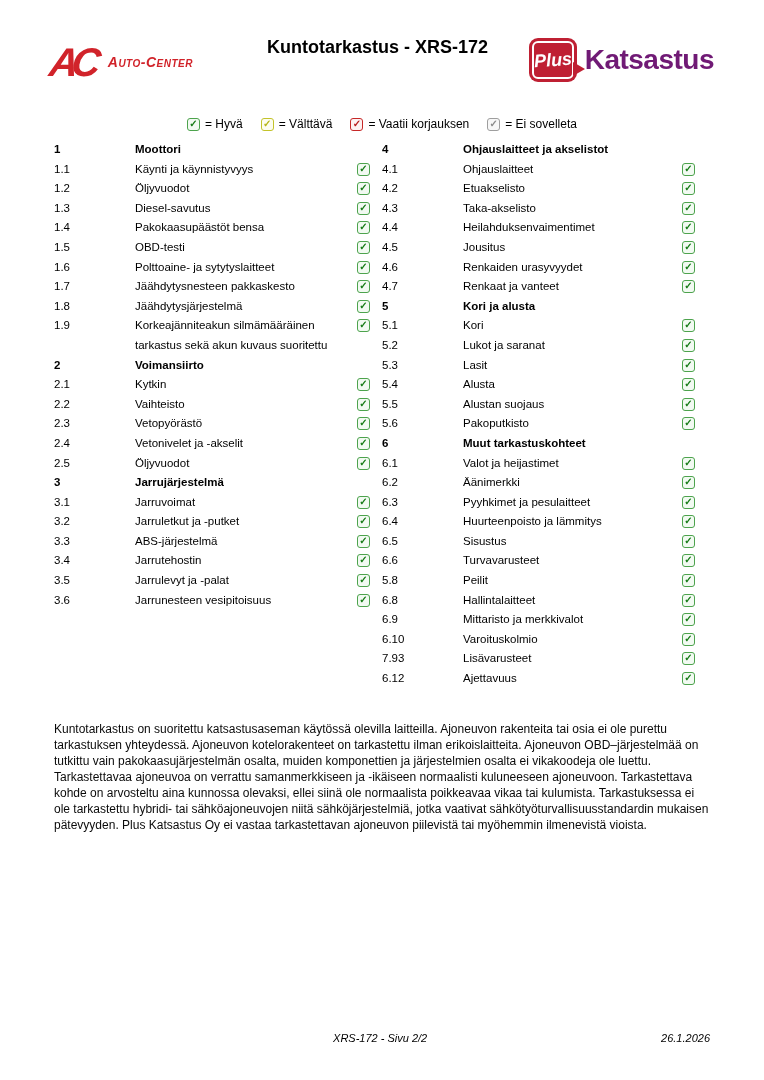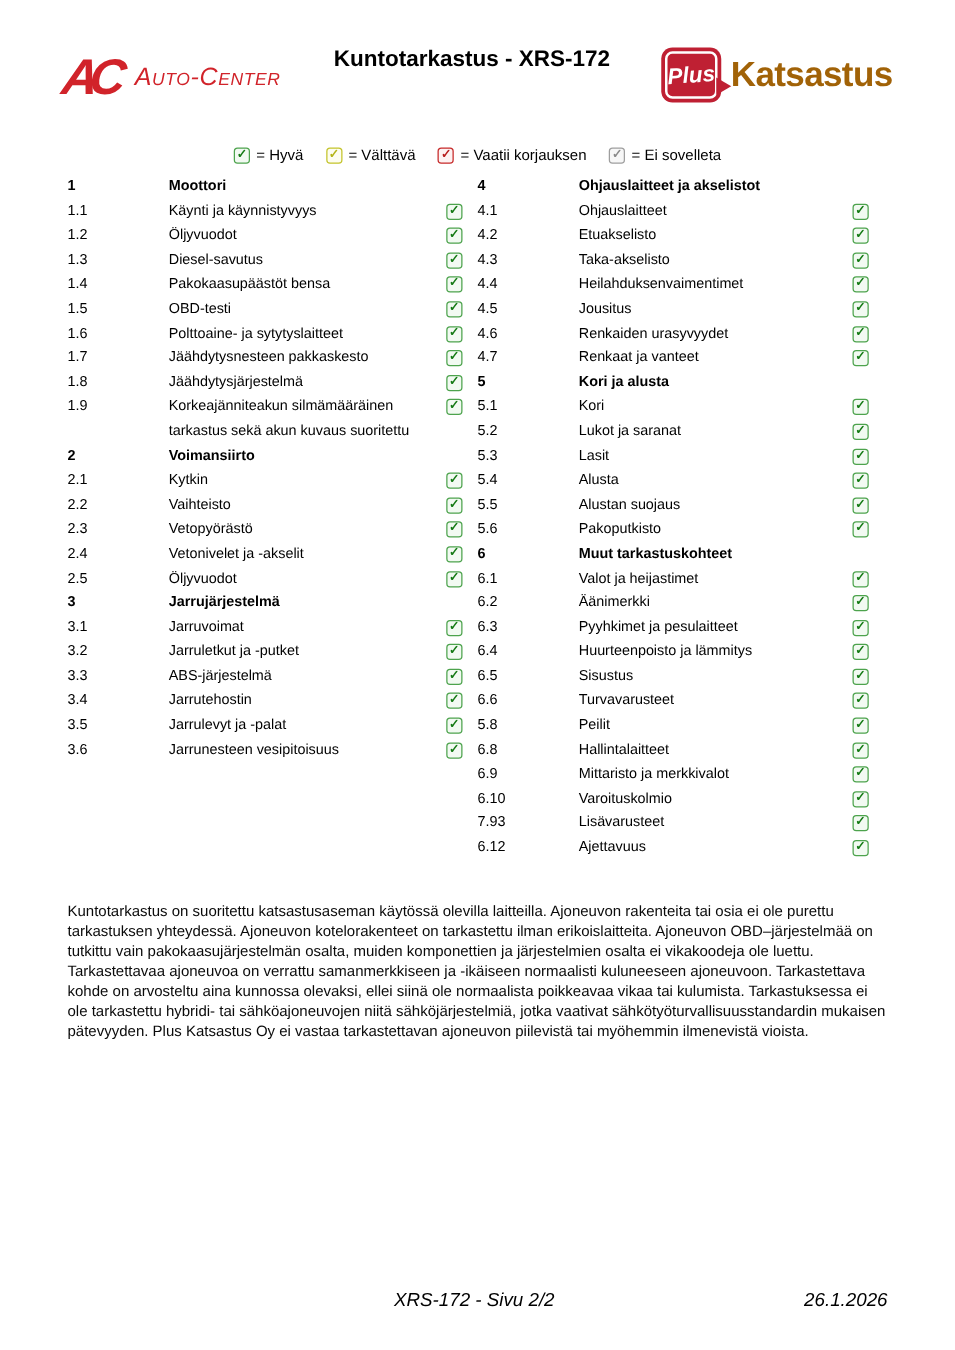--- a/index.html
+++ b/index.html
@@ -11,22 +11,22 @@
   }
 
   
   .header { position:relative; height:104px; padding:38px 54px 0 54px; }
   .logo-ac { position:absolute; left:50px; top:42px; display:flex; align-items:center; color:#d1232a; }
   .ac-mark {
     font-style:italic; font-weight:bold; font-size:40px; line-height:40px;
     letter-spacing:-7px; transform:skewX(-8deg); padding-right:10px;
   }
   .ac-text {
-    font-style:italic; font-weight:normal; font-variant:small-caps;
-    font-size:20px; letter-spacing:0.5px; margin-left:4px; margin-top:0;
+    font-style:italic; font-weight:bold; font-variant:small-caps;
+    font-size:14px; letter-spacing:0.5px; margin-left:4px; margin-top:0;
   }
   .title {
     position:absolute; left:50%; top:37px; transform:translateX(-52%);
     font-size:18px; font-weight:bold; white-space:nowrap;
   }
   .logo-plus { position:absolute; right:50px; top:38px; display:flex; align-items:center; }
   .plus-badge {
     position:relative; width:48px; height:44px; background:#bf2033;
     border-radius:9px; display:flex; align-items:center; justify-content:center;
   }
@@ -36,21 +36,21 @@
   .plus-badge-text {
     position:relative; color:#fff; font-style:italic; font-weight:bold;
     font-size:18px; transform:rotate(-4deg); z-index:2;
   }
   .plus-tail {
     position:absolute; right:-8px; bottom:6px; width:0; height:0; z-index:1;
     border-top:7px solid transparent; border-bottom:7px solid transparent;
     border-left:12px solid #bf2033;
   }
   .plus-text {
-    color:#a16207; font-weight:bold; font-size:28px; letter-spacing:-0.5px; margin-left:8px;
+    color:#701a75; font-weight:bold; font-size:28px; letter-spacing:-0.5px; margin-left:8px;
   }
 
   
   .section-bar {
     margin:24px 54px 0 54px; background:#c3c3c3; height:25px;
     font-size:15px; font-weight:bold; padding:3px 0 0 8px;
   }
 
   
   .legend {
@@ -76,21 +76,21 @@
   .legend .checkbox { margin-top:0; }
 
   
   .disclaimer {
     margin:32px 54px 0 54px; font-size:12px; line-height:16.1px; color:#0a0a0a;
     text-align:left;
   }
 
   
   .footer { position:absolute; left:0; right:0; bottom:34px; height:14px;
-    font-size:15px; font-style:italic; }
+    font-size:11px; font-style:italic; }
   .footer-center { position:absolute; left:50%; transform:translateX(-52%); white-space:nowrap; }
   .footer-right { position:absolute; right:54px; }
 </style>
 </head>
 <body>
 
 <div class="page">
 
   <header class="header">
     <div class="logo-ac">

